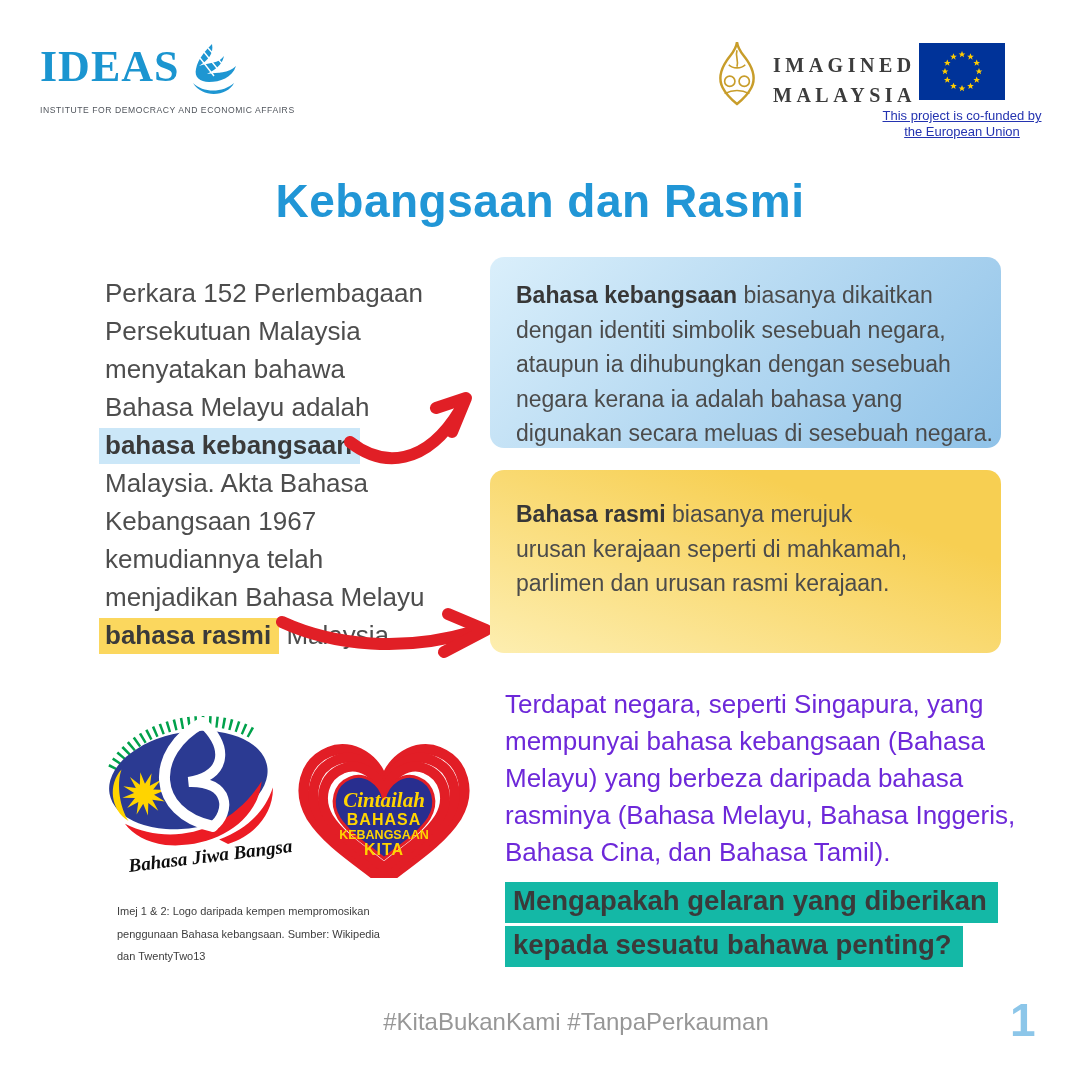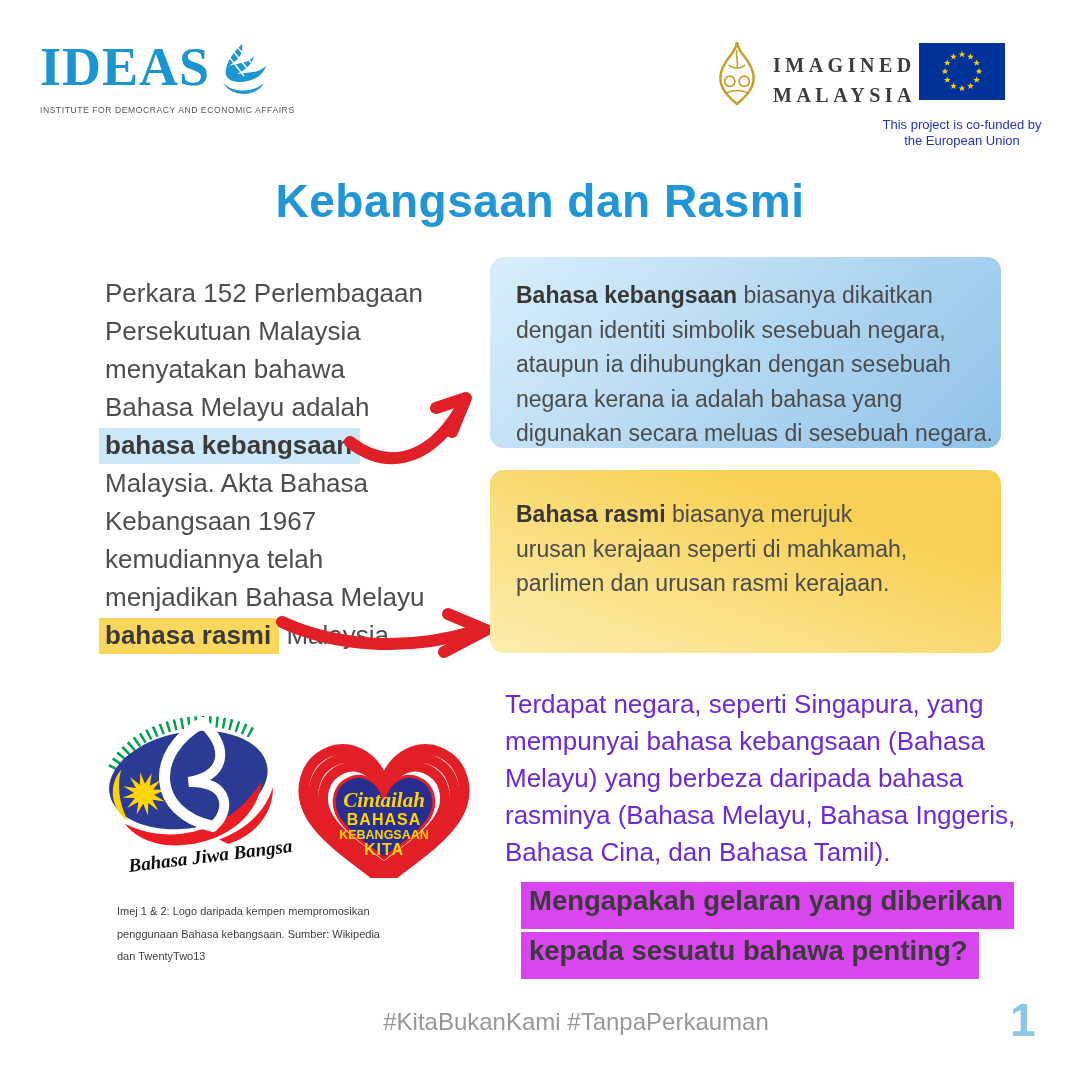--- a/index.html
+++ b/index.html
@@ -6,35 +6,35 @@
   .page {
     position:relative; width:1080px; height:1080px; background:#ffffff;
     font-family:"Liberation Sans", sans-serif; overflow:hidden;
   }
 
   
   .ideas-logo { position:absolute; left:40px; top:42px; }
   .ideas-row { display:flex; align-items:flex-start; gap:6px; }
   .ideas-word {
     font-family:"Liberation Serif", serif; font-weight:bold;
-    color:#1b95d0; font-size:54px; line-height:50px; letter-spacing:1px;
+    color:#1b95d0; font-size:44px; line-height:50px; letter-spacing:1px;
   }
   .ideas-tagline {
     margin-top:5px; font-size:8.6px; font-weight:normal; letter-spacing:0.55px;
     color:#50555c; white-space:nowrap;
   }
 
   .im-block { position:absolute; left:714px; top:40px; display:flex; align-items:flex-end; gap:13px; }
   .im-text {
     font-family:"Liberation Serif", serif; font-size:20px; font-weight:600;
     letter-spacing:4.5px; color:#3c3c3c; line-height:30px; white-space:nowrap;
   }
 
   .eu-block { position:absolute; left:878px; top:43px; width:168px; text-align:center; }
-  .eu-caption { margin-top:13px; font-size:13px; line-height:16px; color:#2433b0; }
+  .eu-caption { margin-top:4px; font-size:13px; line-height:16px; color:#2433b0;text-decoration:underline; }
 
   
   .title {
     position:absolute; left:0; top:174px; width:100%; text-align:center;
     font-size:46px; font-weight:bold; color:#2196d6; letter-spacing:0.5px;
   }
 
   
   .intro { position:absolute; left:105px; top:274px; color:#4d4d4d; font-size:26px; }
   .intro .line { line-height:38px; white-space:nowrap; }
@@ -67,22 +67,22 @@
     background:linear-gradient(to top right,#fdeeb0 0%,#f7cf52 75%);
   }
 
   
   .sg-para { position:absolute; left:505px; top:686px; color:#6d28d9; font-size:26px; }
   .sg-para .line { line-height:37px; white-space:nowrap; }
 
   
   .question { position:absolute; left:505px; top:882px; }
   .q-line {
-    display:inline-block; background:#d946ef; color:#3a3a3a; font-weight:bold;
-    font-size:27.5px; line-height:33px; padding:2px 11px 12px 8px; white-space:nowrap;margin-left:16px;
+    display:inline-block; background:#14b8a6; color:#3a3a3a; font-weight:bold;
+    font-size:27.5px; line-height:33px; padding:2px 11px 6px 8px; white-space:nowrap;
   }
   .q-row2 { margin-top:3px; }
 
   
   .logo-a { position:absolute; left:88px; top:698px; }
   .logo-a-label {
     position:absolute; left:128px; top:845px; transform:rotate(-7deg);
     font-family:"Liberation Serif", serif; font-style:italic; font-weight:bold;
     font-size:19px; color:#0d0d0d; white-space:nowrap;
   }

